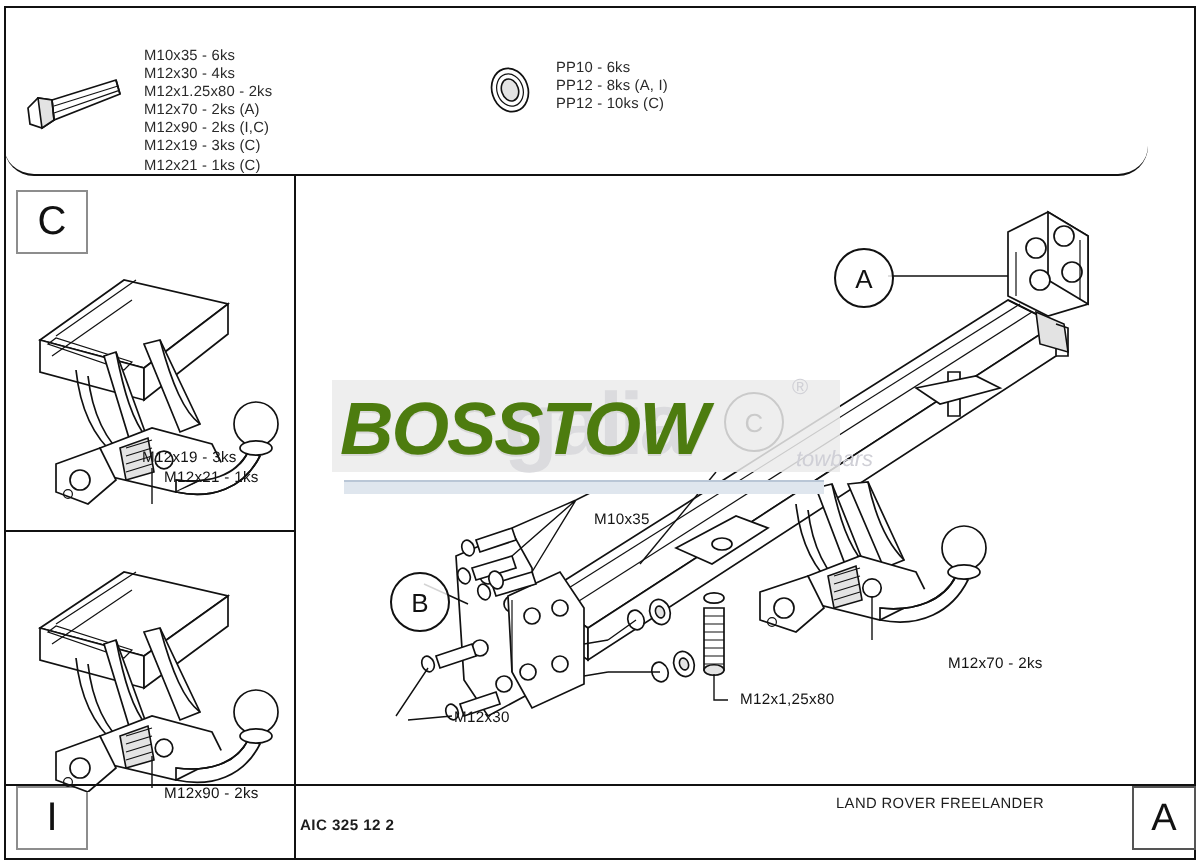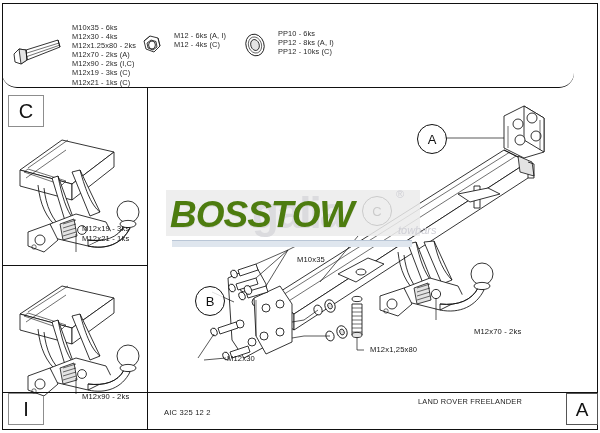--- a/index.html
+++ b/index.html
@@ -21,21 +21,21 @@
   .tagbox{position:absolute;border:1.2px solid #8d8d8d;background:#fff;
           display:flex;align-items:center;justify-content:center;
           font-size:20px;line-height:1;color:#111;font-family:"Liberation Sans",sans-serif;}
   #tag-c{left:8px;top:95px;width:34px;height:30px;}
   #tag-i{left:8px;top:393px;width:34px;height:30px;}
   #tag-a{left:566px;top:393px;width:30px;height:30px;font-size:19px;border:1.2px solid #555;}
 
   
   .title-div{position:absolute;left:2px;top:392px;width:596px;height:1.3px;background:#111;}
   .title-split{position:absolute;left:147px;top:392px;width:1.3px;height:38px;background:#111;}
-  .t-left{position:absolute;left:164px;top:408px;font-size:7.6px;color:#1d1d1d;letter-spacing:.2px;}
+  .t-left{position:absolute;left:150px;top:408px;font-size:7.6px;color:#1d1d1d;letter-spacing:.2px;font-weight:bold;}
   .t-right{position:absolute;left:418px;top:396px;font-size:7.4px;line-height:11px;color:#1d1d1d;letter-spacing:.2px;}
 
   
   .lbl{position:absolute;font-size:7.6px;line-height:9.6px;color:#141414;white-space:pre;letter-spacing:.15px;}
 
   
   .balloon{position:absolute;border:1.15px solid #111;border-radius:50%;background:rgba(255,255,255,.82);
            display:flex;align-items:center;justify-content:center;font-size:13px;color:#111;}
 
   
@@ -79,32 +79,20 @@
       </span>
       <span class="hdr-txt">M10x35 - 6ks
 M12x30 - 4ks
 M12x1.25x80 - 2ks
 M12x70 - 2ks (A)
 M12x90 - 2ks (I,C)
 M12x19 - 3ks (C)
 M12x21 - 1ks (C)</span>
     </div>
 
-    <div class="hdr-item" style="left:138px;top:28px;">
-      <span style="margin-right:8px;margin-top:1px;">
-        <svg width="26" height="26" viewBox="0 0 26 26">
-          <polygon class="fl-w" points="4,9 10,4 18,6 20,14 14,20 6,17"></polygon>
-          <polygon class="fl-g" points="7,11 11,8 16,9.5 17,15 13,18 8,16"></polygon>
-          <ellipse class="fl-w" cx="12" cy="13" rx="3.4" ry="4"></ellipse>
-          <path class="ln-t" d="M18,6 L20,14 M10,4 L4,9"></path>
-        </svg>
-      </span>
-      <span class="hdr-txt">M12 - 6ks (A, I)
-M12 - 4ks (C)</span>
-    </div>
 
     <div class="hdr-item" style="left:240px;top:26px;">
       <span style="margin-right:8px;margin-top:2px;">
         <svg width="28" height="28" viewBox="0 0 28 28">
           <ellipse class="fl-w" cx="13" cy="14" rx="9" ry="11" transform="rotate(-18 13 14)"></ellipse>
           <ellipse class="fl-g" cx="13" cy="14" rx="4.2" ry="5.6" transform="rotate(-18 13 14)"></ellipse>
           <ellipse class="ln-t" cx="13" cy="14" rx="6.5" ry="8.2" transform="rotate(-18 13 14)" fill="none"></ellipse>
         </svg>
       </span>
       <span class="hdr-txt">PP10 - 6ks
@@ -149,21 +137,21 @@
       <path class="ln" d="M74,128 C90,130 104,126 110,114 L116,116 C108,132 92,138 74,134 Z"></path>
 
       <circle class="fl-w" cx="114" cy="100" r="11"></circle>
       <ellipse class="fl-w" cx="114" cy="112" rx="8" ry="3.6"></ellipse>
       <circle class="fl-w" cx="68" cy="118" r="4.4"></circle>
 
       <path class="leader" d="M62,122 L62,140"></path>
     </svg>
   </div>
 
-  <div class="lbl" style="left:82px;top:224px;">M12x19 - 3ks</div>
+  <div class="lbl" style="left:71px;top:224px;">M12x19 - 3ks</div>
   <div class="lbl" style="left:82px;top:234px;">M12x21 - 1ks</div>
 
   <div class="tagbox" id="tag-i">I</div>
 
   <div style="position:absolute;left:14px;top:278px;">
     <svg width="132" height="118" viewBox="0 0 132 118">
       <path class="fl-w" d="M6,36 L48,8 L100,20 L58,50 Z"></path>
       <path class="fl-w" d="M6,36 L6,52 L58,66 L58,50 Z"></path>
       <path class="fl-w" d="M58,50 L100,20 L100,35 L58,66 Z"></path>
       <path class="ln-t" d="M14,34 L54,8 M12,44 L52,17"></path>

